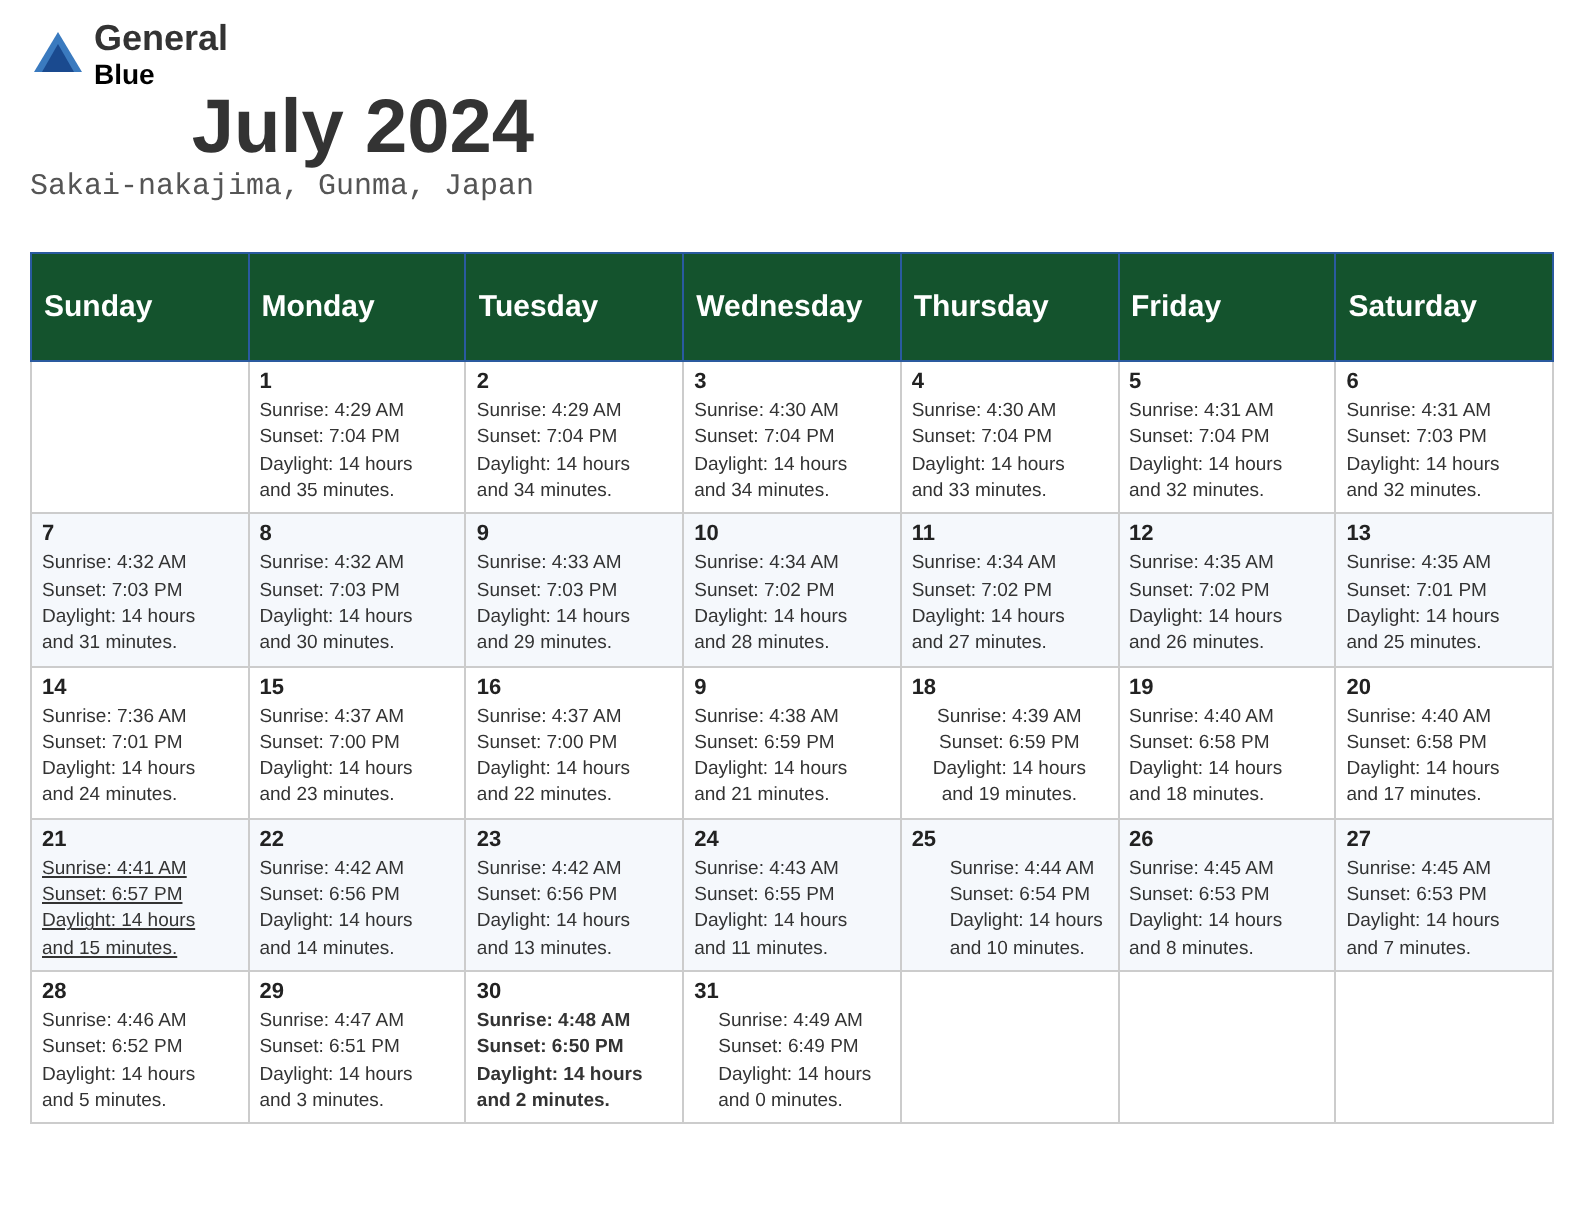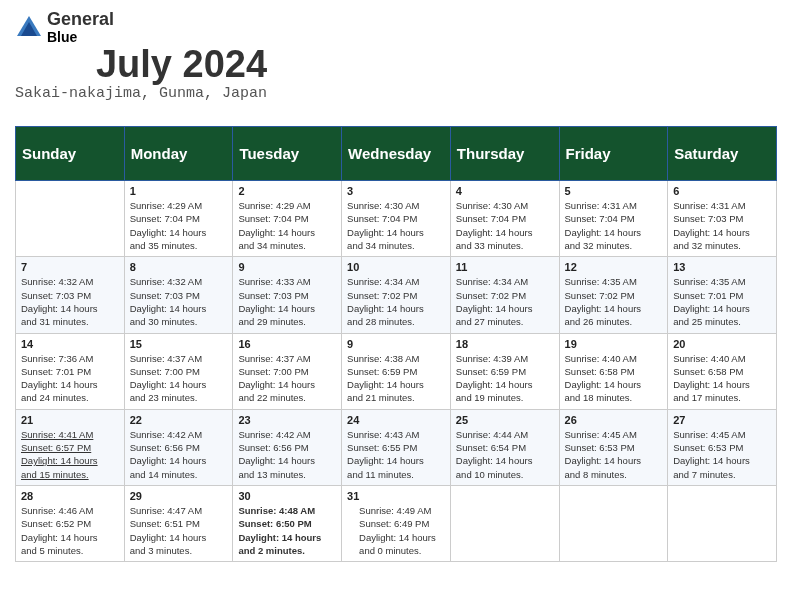--- a/index.html
+++ b/index.html
@@ -255,21 +255,21 @@
           </td>
           <td>
             <div class="day-num">9</div>
             <div class="day-info" style="white-space: pre-line;">Sunrise: 4:38 AM
 Sunset: 6:59 PM
 Daylight: 14 hours
 and 21 minutes.</div>
           </td>
           <td>
             <div class="day-num">18</div>
-            <div class="day-info" style="white-space: pre-line;">Sunrise: 4:39 AM
+            <div class="day-info" style="white-space: pre-line; text-align: center;">Sunrise: 4:39 AM
 Sunset: 6:59 PM
 Daylight: 14 hours
 and 19 minutes.</div>
           </td>
           <td>
             <div class="day-num">19</div>
             <div class="day-info" style="white-space: pre-line;">Sunrise: 4:40 AM
 Sunset: 6:58 PM
 Daylight: 14 hours
 and 18 minutes.</div>
@@ -306,21 +306,21 @@
           </td>
           <td>
             <div class="day-num">24</div>
             <div class="day-info" style="white-space: pre-line;">Sunrise: 4:43 AM
 Sunset: 6:55 PM
 Daylight: 14 hours
 and 11 minutes.</div>
           </td>
           <td>
             <div class="day-num">25</div>
-            <div class="day-info" style="white-space: pre-line;">Sunrise: 4:44 AM
+            <div class="day-info" style="white-space: pre-line; margin-left: 19px;">Sunrise: 4:44 AM
 Sunset: 6:54 PM
 Daylight: 14 hours
 and 10 minutes.</div>
           </td>
           <td>
             <div class="day-num">26</div>
             <div class="day-info" style="white-space: pre-line;">Sunrise: 4:45 AM
 Sunset: 6:53 PM
 Daylight: 14 hours
 and 8 minutes.</div>

